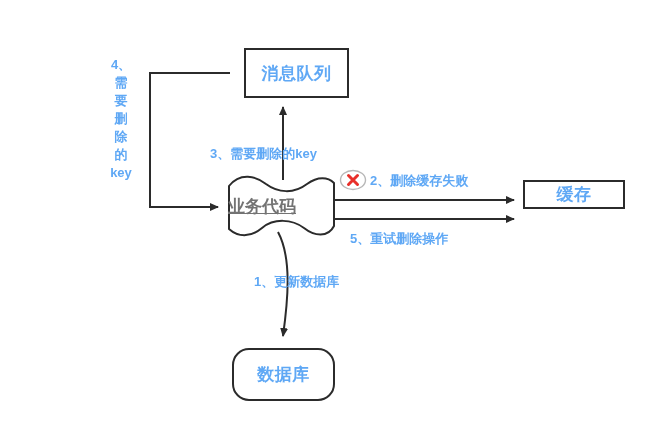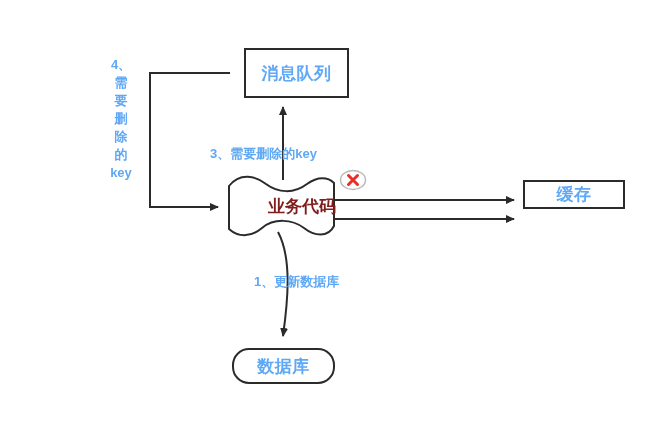--- a/index.html
+++ b/index.html
@@ -60,25 +60,26 @@
     text-align: center;
   }
   #label-vertical-4 span {
     display: block;
   }
   #biz-code-label {
     position: absolute;
     left: 228px;
     top: 195px;
     width: 108px;
-    text-align: right;
-    color: #7f1d1d;
+    text-align: left;
+    color: #737373;
     font-weight: bold;
     font-size: 17px;
     white-space: nowrap;
+    text-decoration: underline;
   }
 </style>
 </head>
 <body>
 
 <div id="canvas">
 
   <svg id="diagram-svg" viewBox="0 0 656 426" xmlns="http://www.w3.org/2000/svg">
     <defs>
       <marker id="arrowhead" markerWidth="9" markerHeight="8" refX="8" refY="4" orient="auto" markerUnits="userSpaceOnUse">
@@ -127,27 +128,29 @@
   <div class="node-box" style="left:244px; top:48px; width:105px; height:50px;">
     <span class="node-label">消息队列</span>
   </div>
 
   <div id="biz-code-label">业务代码</div>
 
   <div class="node-box" style="left:523px; top:180px; width:102px; height:29px;">
     <span class="node-label">缓存</span>
   </div>
 
-  <div class="node-box" style="left:232px; top:348px; width:103px; height:36px;border-radius:17px;">
+  <div class="node-box" style="left:232px; top:348px; width:103px; height:53px;border-radius:17px;">
     <span class="node-label">数据库</span>
   </div>
 
   <div class="edge-label" style="left:210px; top:145px;">3、需要删除的key</div>
 
+  <div class="edge-label" style="left:370px; top:172px;">2、删除缓存失败</div>
 
+  <div class="edge-label" style="left:350px; top:230px;">5、重试删除操作</div>
 
   <div class="edge-label" style="left:234px; top:273px;margin-left:20px;">1、更新数据库</div>
 
   <div id="label-vertical-4">
       <span>4、</span>
       <span>需</span>
       <span>要</span>
       <span>删</span>
       <span>除</span>
       <span>的</span>

